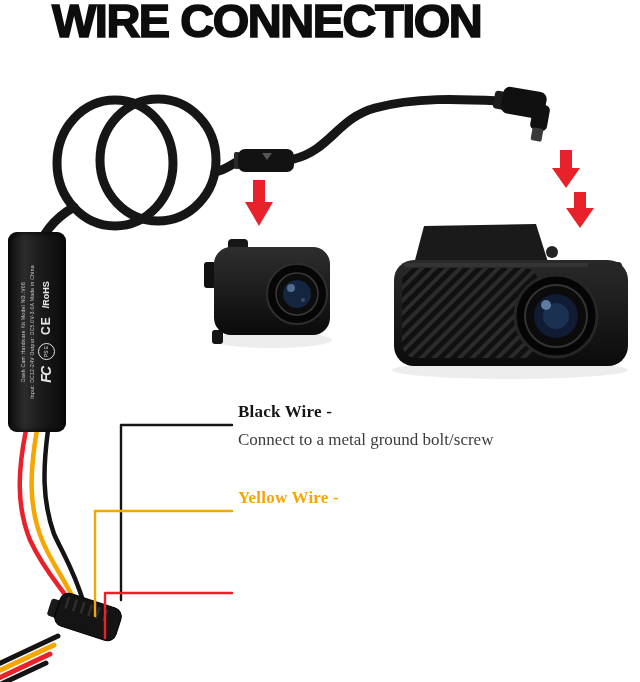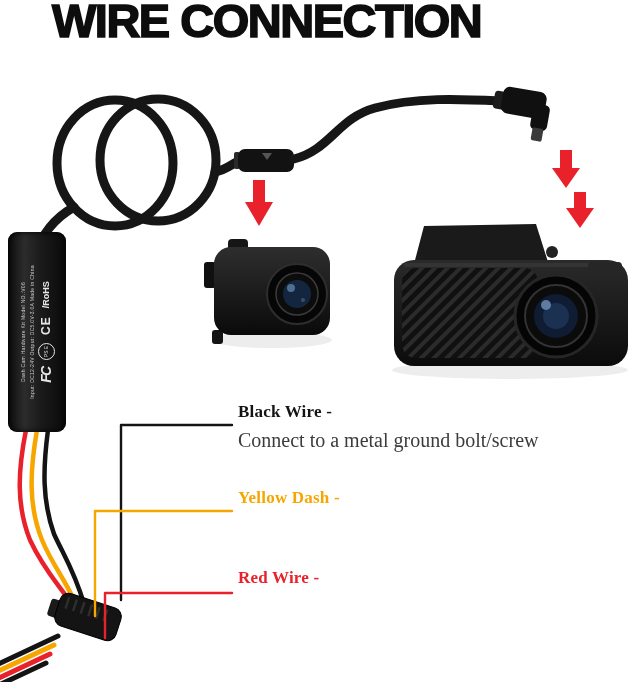--- a/index.html
+++ b/index.html
@@ -41,21 +41,21 @@
     font-size:5px;display:flex;align-items:center;justify-content:center;text-align:center;line-height:1;
   }
   .kit-marks .ce{font-weight:bold;font-size:12px;letter-spacing:1px;}
   .kit-marks .rohs{font-weight:bold;font-size:9px;}
 
   .callout{position:absolute;z-index:3;left:238px;width:400px;font-family:Liberation Serif, serif;}
   .hd{font-size:17px;font-weight:bold;letter-spacing:.2px;}
   .hd-black{color:var(--black-wire);}
   .hd-yellow{color:var(--yellow-wire);}
   .hd-red{color:var(--red-wire);}
-  .bd{margin-top:7px;font-size:20px;line-height:22px;color:var(--body-text);white-space:pre-line;}
+  .bd{margin-top:7px;font-size:17px;line-height:22px;color:var(--body-text);white-space:pre-line;}
 </style>
 </head>
 <body style="--black-wire: #141414; --yellow-wire: #f7a600; --red-wire: #e8212a; --arrow: #e8212a; --body-text: #3c3c3c;">
 
 <div class="stage">
 
   <svg class="art" width="640" height="682" viewBox="0 0 640 682">
     <defs>
       <linearGradient id="gradCam" x1="0" y1="0" x2="0" y2="1">
         <stop offset="0" stop-color="#2e2e2e"></stop>
@@ -181,20 +181,19 @@
   </div>
 
   <h1 class="title">WIRE CONNECTION</h1>
 
   <div class="callout" style="top:402px">
     <div class="hd hd-black">Black Wire -</div>
     <div class="bd">Connect to a metal ground bolt/screw</div>
   </div>
 
   <div class="callout" style="top:488px">
-    <div class="hd hd-yellow">Yellow Dash -</div>
+    <div class="hd hd-yellow">Yellow Wire -</div>
   </div>
 
   <div class="callout" style="top:568px">
-    <div class="hd hd-red">Red Wire -</div>
   </div>
 
 </div>
 
 </body></html>

